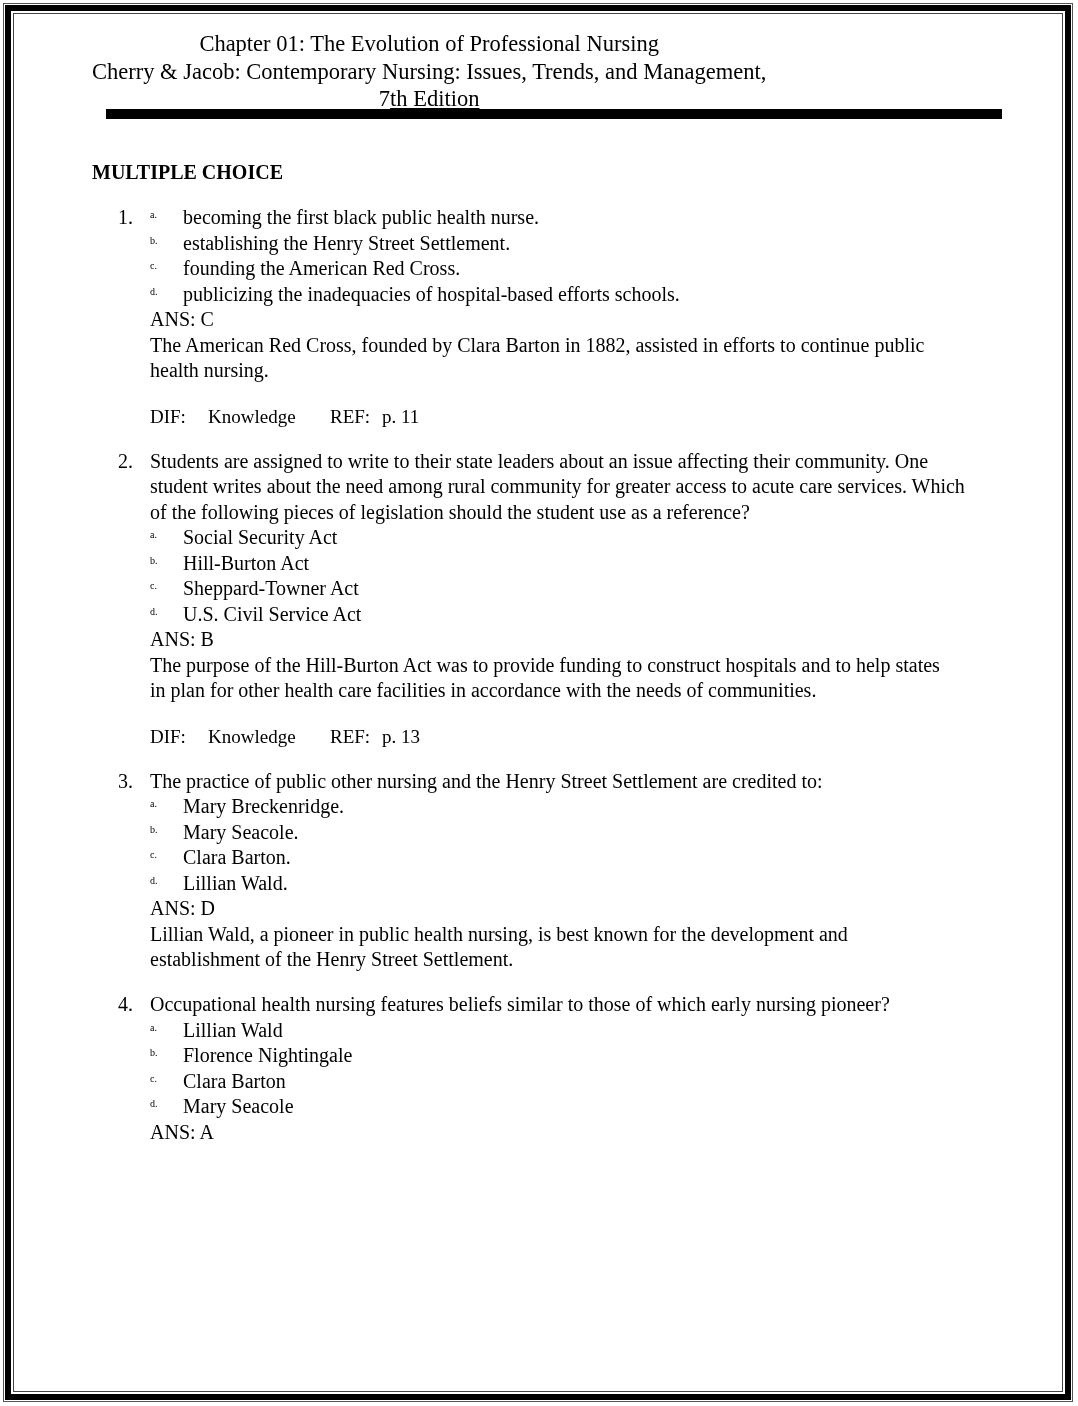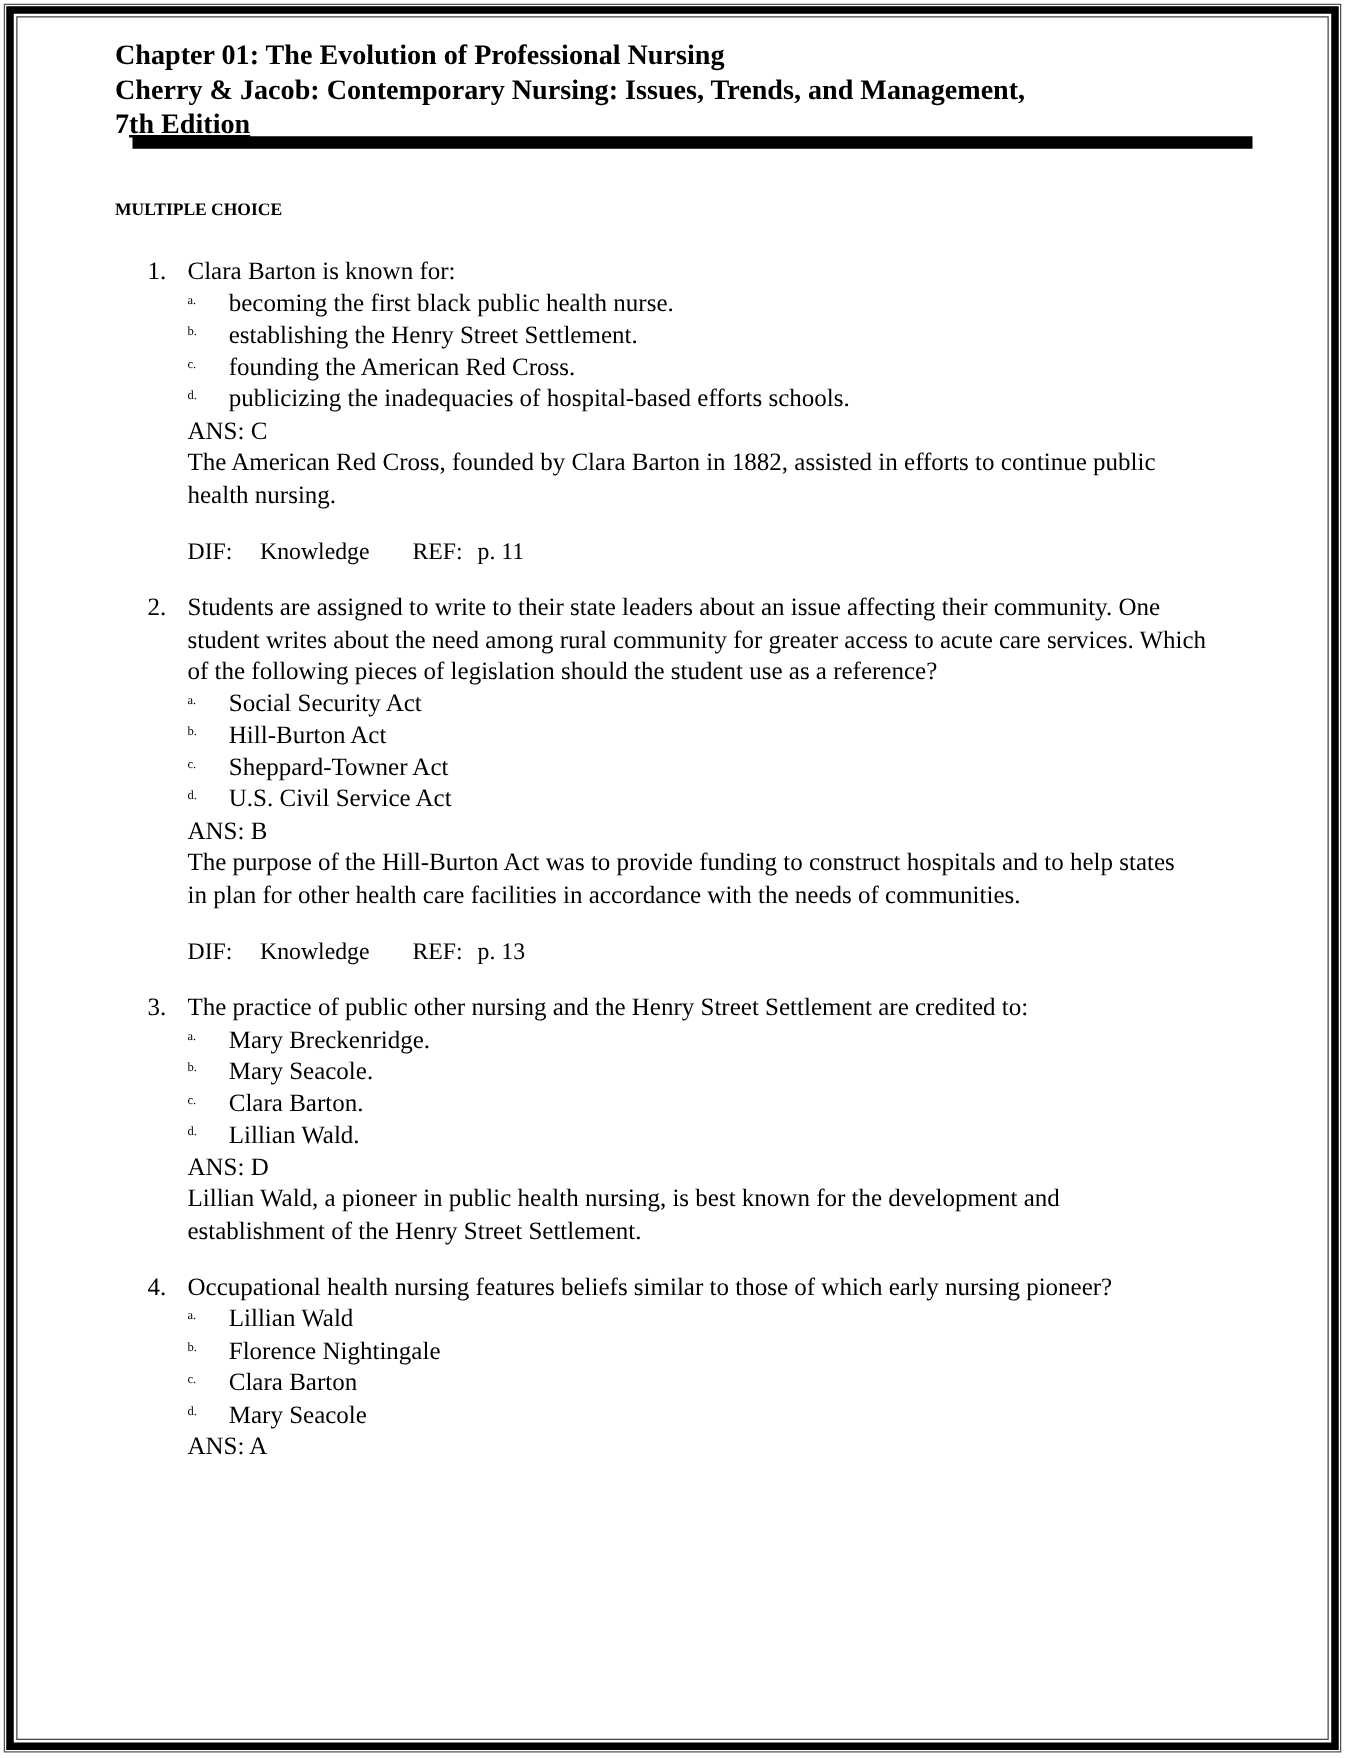--- a/index.html
+++ b/index.html
@@ -4,26 +4,26 @@
 <style>
   html, body { margin: 0; padding: 0; background: #ffffff; }
   body { width: 1078px; height: 1406px; position: relative; overflow: hidden;
          font-family: "Liberation Serif", "DejaVu Serif", serif; color: #000; }
   .frame-outer { position: absolute; left: 3px; top: 3px; width: 1070px; height: 1399px;
                  border: 1px solid #555; box-sizing: border-box; }
   .frame-thick { position: absolute; left: 5px; top: 5px; width: 1066px; height: 1395px;
                  border: 6px solid #000; box-sizing: border-box; }
   .frame-inner { position: absolute; left: 13px; top: 13px; width: 1050px; height: 1379px;
                  border: 1px solid #444; box-sizing: border-box; }
-  .header { position: absolute; left: 92px; top: 30px; font-weight: bold; font-size: 22.5px; line-height: 27.5px; }
+  .header { position: absolute; left: 92px; top: 30px; font-weight: normal; font-size: 22.5px; line-height: 27.5px; text-align: center; }
   .header .line { display: block; white-space: nowrap; }
   .header .edition-num { }
   .header .edition-rest { text-decoration: underline; }
   .header-bar { position: absolute; left: 106px; top: 109px; width: 896px; height: 10px; background: #000; }
-  .section-title { position: absolute; left: 92px; top: 161px; font-weight: bold; font-size: 14px; }
+  .section-title { position: absolute; left: 92px; top: 161px; font-weight: bold; font-size: 20px; }
   .content { position: absolute; left: 0; top: 205px; width: 1078px; font-size: 20px; line-height: 25.5px; }
   .question { position: relative; margin-bottom: 19.5px; }
   .q-num { position: absolute; left: 118px; top: 0; }
   .q-stem { margin-left: 150px; width: 830px; }
   .options { margin-left: 150px; }
   .option { position: relative; height: 25.5px; white-space: nowrap; }
   .opt-letter { position: absolute; left: 0; top: -3px; font-size: 10px; }
   .opt-text { position: absolute; left: 33px; top: 0; text-align: center; }
   .answer-block { margin-left: 150px; width: 800px; }
   .meta { margin-left: 150px; margin-top: 20px; font-size: 19px; white-space: pre; }
@@ -45,21 +45,20 @@
   <span class="line"><span class="edition-num">7</span><span class="edition-rest">th Edition</span></span>
 </div>
 <div class="header-bar"></div>
 
 <div class="section-title">MULTIPLE CHOICE</div>
 
 <div class="content">
 
   <div class="question">
     <span class="q-num">1.</span>
-    <div class="q-stem">Clara Barton is known for:</div>
     <div class="options">
       <div class="option">
           <span class="opt-letter">a.</span>
           <span class="opt-text">becoming the first black public health nurse.</span>
         </div>
       <div class="option">
           <span class="opt-letter">b.</span>
           <span class="opt-text">establishing the Henry Street Settlement.</span>
         </div>
       <div class="option">

